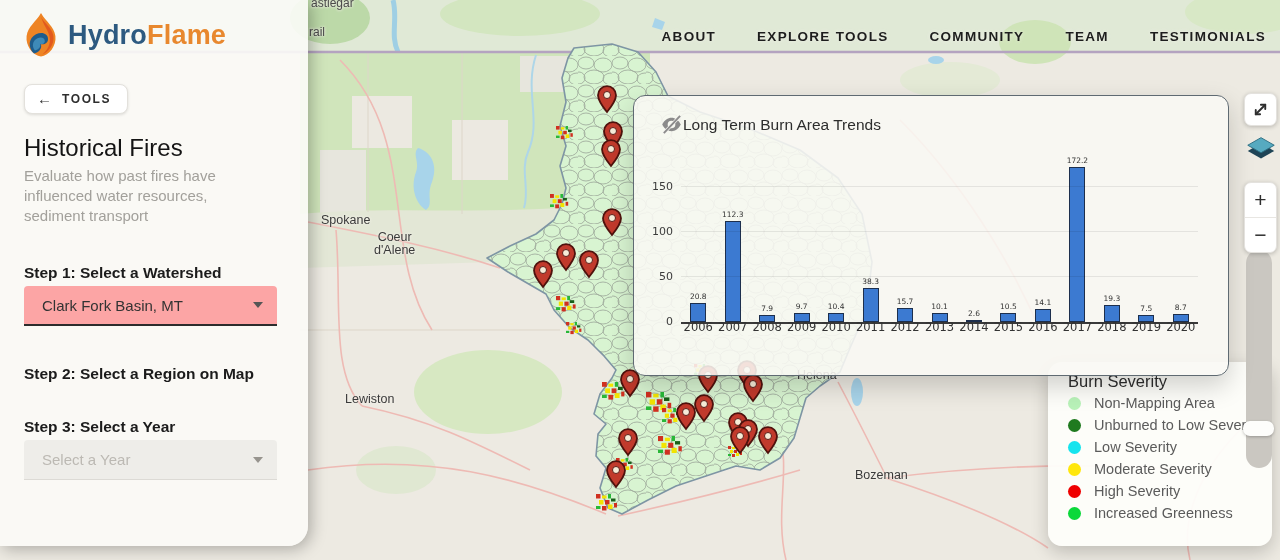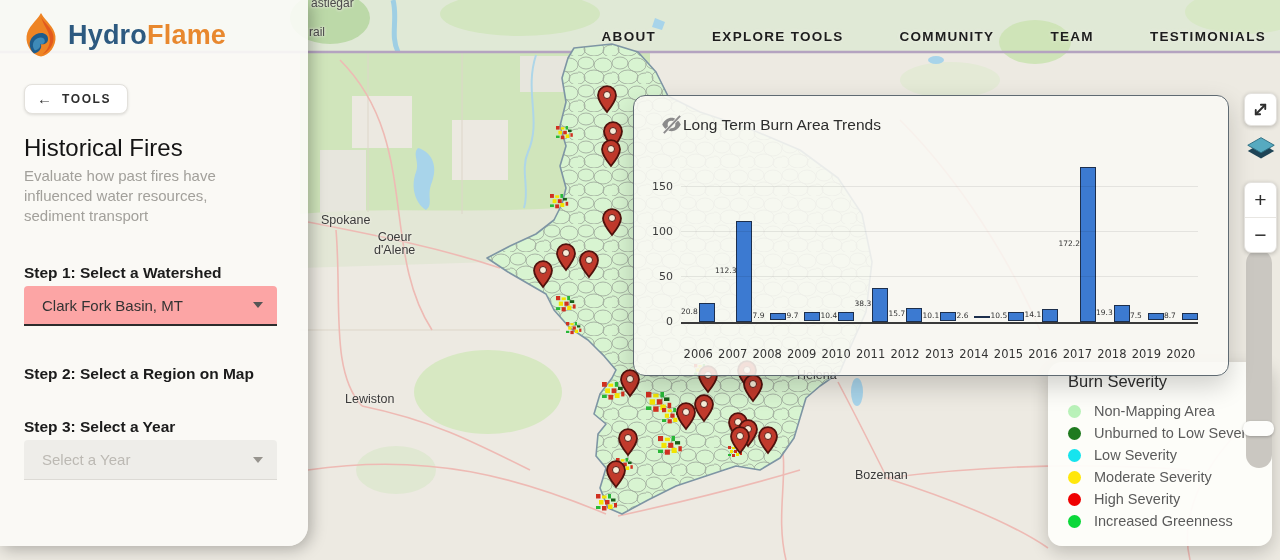--- a/index.html
+++ b/index.html
@@ -13,21 +13,21 @@
     text-shadow:0 0 3px #f2efe8,0 0 3px #f2efe8;white-space:pre-line;line-height:13px}
   .lbl-castlegar{left:311px;top:-3px;font-size:12px;color:#4a4a4a}
   .lbl-trail{left:309px;top:26px;font-size:12px;color:#4a4a4a}
   .lbl-spokane{left:321px;top:214px}
   .lbl-coeur{left:374px;top:231px;text-align:center}
   .lbl-lewiston{left:345px;top:393px}
   .lbl-helena{left:797px;top:369px}
   .lbl-bozeman{left:855px;top:469px}
 
   
-  #topnav{position:absolute;top:29px;right:14px;z-index:15;display:flex;gap:56px}
+  #topnav{position:absolute;top:29px;right:14px;z-index:15;display:flex;gap:41px}
   #topnav .nav-item{font-size:13.5px;font-weight:bold;letter-spacing:1.3px;color:#1d1d1d;
     cursor:pointer;text-shadow:0 0 4px rgba(245,243,238,.8)}
 
   
   #sidebar{position:absolute;left:0;top:0;width:308px;height:546px;z-index:50;
     background:rgba(251,251,247,.9);border-bottom-right-radius:20px;
     box-shadow:3px 3px 16px rgba(0,0,0,.28)}
   #brand{position:absolute;left:20px;top:12px;display:flex;align-items:center;gap:6px}
   #brand-name{font-size:27px;font-weight:bold;letter-spacing:.2px}
   #brand-name .hydro{color:#2d5a80}
@@ -56,31 +56,31 @@
   #chart-panel{position:absolute;left:633px;top:95px;width:596px;height:281px;z-index:30;
     background:rgba(249,248,244,.88);border:1.4px solid #5f6a72;border-radius:12px;
     box-shadow:0 10px 26px rgba(0,0,0,.18)}
   #chart-header{position:absolute;left:26px;top:17px;display:flex;align-items:center;}
   #chart-title{font-size:15.5px;color:#2d2d2d}
   #plot{position:absolute;left:47px;right:30px;top:62px;height:166px;
     border-bottom:2px solid #3a3a3a;display:flex;align-items:flex-end}
   .gridline{position:absolute;left:0;right:0;height:1px;background:rgba(0,0,0,.08)}
   .ytick{position:absolute;left:-38px;width:30px;text-align:right;
     font:11px "DejaVu Sans",sans-serif;color:#3c3c3c}
-  .bar-col{flex:1;display:flex;flex-direction:row;align-items:center;justify-content:space-between}
+  .bar-col{flex:1;display:flex;flex-direction:column;align-items:center;justify-content:center}
   .bar-val{font:7.5px "DejaVu Sans",sans-serif;color:#333;margin-bottom:2px;white-space:nowrap}
   .bar{width:16px;background:#3c7ad1;border:1px solid #1d2f4d}
-  #xlabels{position:absolute;left:47px;right:30px;top:251px;display:flex}
+  #xlabels{position:absolute;left:47px;right:30px;top:224px;display:flex}
   .xlab{flex:1;text-align:center;font:11.5px "DejaVu Sans",sans-serif;color:#333}
 
   
   #legend{position:absolute;left:1048px;top:362px;width:224px;height:184px;z-index:20;
     background:rgba(253,253,250,.96);border-radius:14px;box-shadow:0 6px 18px rgba(0,0,0,.2);
     padding:10px 0 0 20px;overflow:hidden}
-  #legend-title{font-size:16.5px;color:#2e2e2e;margin-bottom:9px}
+  #legend-title{font-size:16.5px;color:#2e2e2e;margin-bottom:1px}
   .legend-row{display:flex;align-items:center;gap:13px;height:22px}
   .legend-dot{width:13px;height:13px;border-radius:50%;flex:0 0 13px}
   .legend-label{font-size:14.5px;color:#5b5b5b;white-space:nowrap}
 
   
   .ctl-btn{position:absolute;z-index:40;background:#fff;border:1px solid #e4e2de;
     border-radius:7px;box-shadow:0 1px 4px rgba(0,0,0,.22);display:flex;
     align-items:center;justify-content:center;cursor:pointer}
   #btn-expand{left:1244px;top:93px;width:33px;height:33px}
   #btn-layers{left:1243px;top:131px;width:36px;height:36px;background:transparent;

